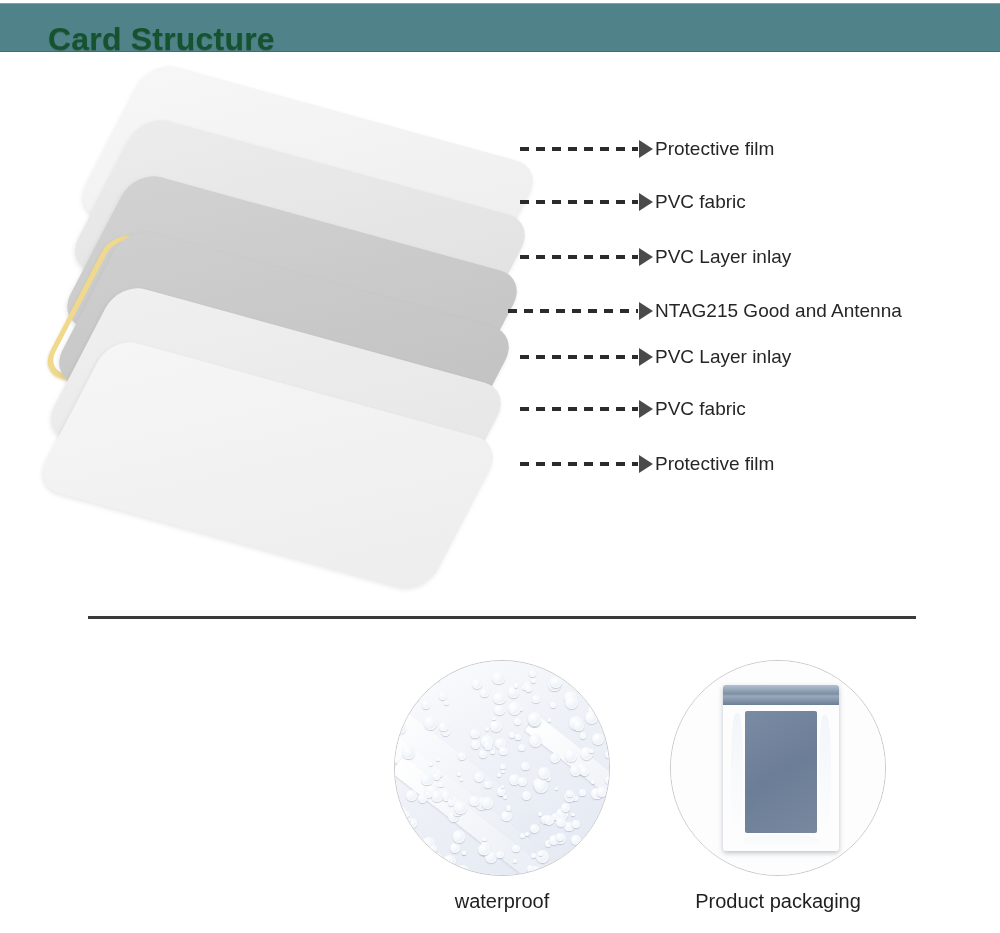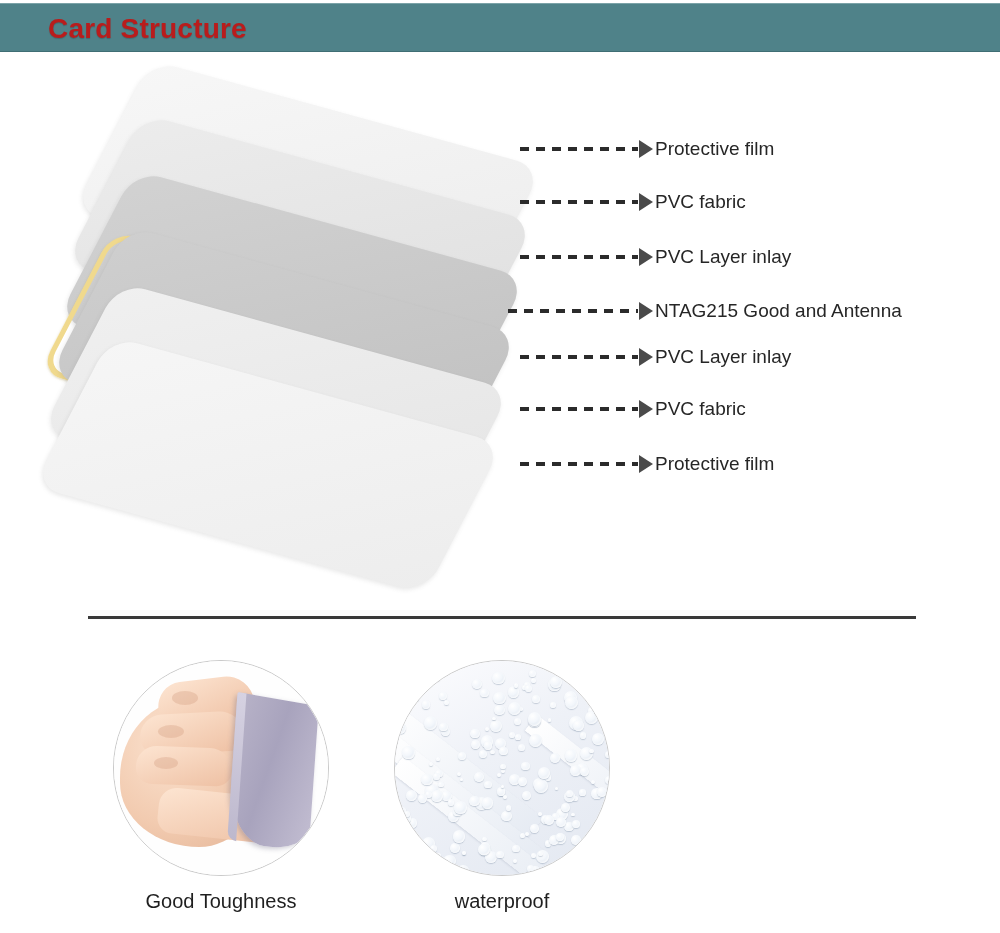--- a/index.html
+++ b/index.html
@@ -10,22 +10,22 @@
     overflow:hidden;position:relative;
   }
 
   
   .header-band{
     position:absolute;left:0;top:3px;width:1000px;height:49px;
     background:#4f8289;
     box-shadow:inset 0 1px 0 #7ba3a8, inset 0 -1px 0 #3f6e74;
   }
   .header-title{
-    position:absolute;left:48px;top:13px;
-    font-size:28px;font-weight:bold;color:#b91c1c;
+    position:absolute;left:48px;top:21px;
+    font-size:32px;font-weight:bold;color:#14532d;
     letter-spacing:.2px;
     font-family:"Liberation Sans","DejaVu Sans",sans-serif;
     text-shadow:0 1px 1px rgba(0,0,0,.18);
     white-space:nowrap;
   }
 
   
   .diagram{position:absolute;left:0;top:52px;width:1000px;height:548px;}
 
   .layer{
@@ -265,38 +265,20 @@
     <div class="dash-line" style="width:118px;"></div>
     <div class="arrow-head"></div>
     <span class="callout-label" data-bind="diagram.callouts.6.label">Protective film</span>
   </div>
 </div>
 
 <div class="divider"></div>
 
 <div class="features">
 
-  <div class="feature f0">
-    <div class="circle">
-      <div class="hand-scene">
-        <div class="palm"></div>
-        <div class="finger fg1"></div>
-        <div class="finger fg2"></div>
-        <div class="finger fg3"></div>
-        <div class="finger thumb"></div>
-        <div class="knuckle" style="left:58px;top:30px;width:26px;height:14px;"></div>
-        <div class="knuckle" style="left:44px;top:64px;width:26px;height:13px;"></div>
-        <div class="knuckle" style="left:40px;top:96px;width:24px;height:12px;"></div>
-        <div class="card-bend">
-          <div class="card-edge"></div>
-        </div>
-      </div>
-    </div>
-    <div class="feature-caption" data-bind="features.0.caption">Good Toughness</div>
-  </div>
 
   <div class="feature f1">
     <div class="circle">
       <div class="water-scene">
         <div class="sheet-fold sf1"></div>
         <div class="sheet-fold sf2"></div>
         <div class="sheet-fold sf3"></div>
         <div class="sheet-fold sf4"></div>
         <div id="drops">
             <div class="drop" style="left: 48.4689px; top: 193.577px; width: 12.4818px; height: 12.4818px;"></div>
@@ -495,13 +477,27 @@
             <div class="drop" style="left: 160.646px; top: 172.05px; width: 8.06059px; height: 8.06059px;"></div>
             <div class="drop" style="left: 143.371px; top: 105.785px; width: 12.1211px; height: 12.1211px;"></div>
             <div class="drop" style="left: 208.287px; top: 38.9537px; width: 7.88403px; height: 7.88403px;"></div>
             <div class="drop" style="left: 127.048px; top: 130.3px; width: 8.90198px; height: 8.90198px;"></div>
           </div>
       </div>
     </div>
     <div class="feature-caption" data-bind="features.1.caption">waterproof</div>
   </div>
 
+  <div class="feature f2">
+    <div class="circle">
+      <div class="bag-scene">
+        <div class="bag-body">
+          <div class="bag-zip"></div>
+          <div class="bag-window"></div>
+          <div class="bag-gloss" style="left:8px;top:28px;width:12px;height:120px;"></div>
+          <div class="bag-gloss" style="left:96px;top:30px;width:12px;height:118px;"></div>
+          <div class="bag-gloss" style="left:20px;top:150px;width:76px;height:12px;opacity:.5;"></div>
+        </div>
+      </div>
+    </div>
+    <div class="feature-caption" data-bind="features.2.caption">Product packaging</div>
+  </div>
 </div>
 
 </body></html>

